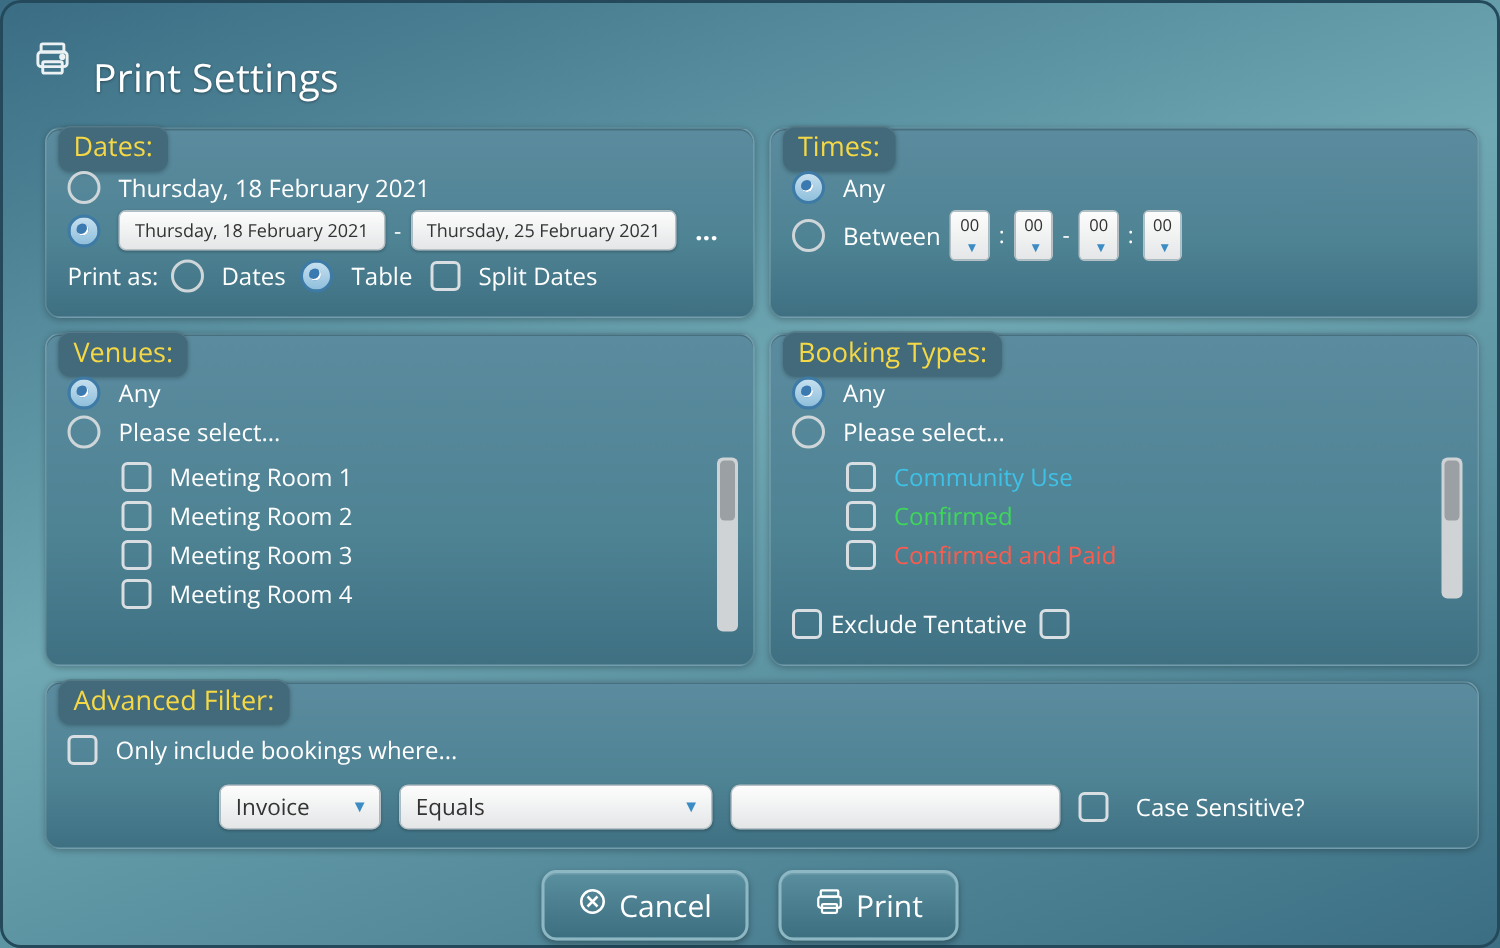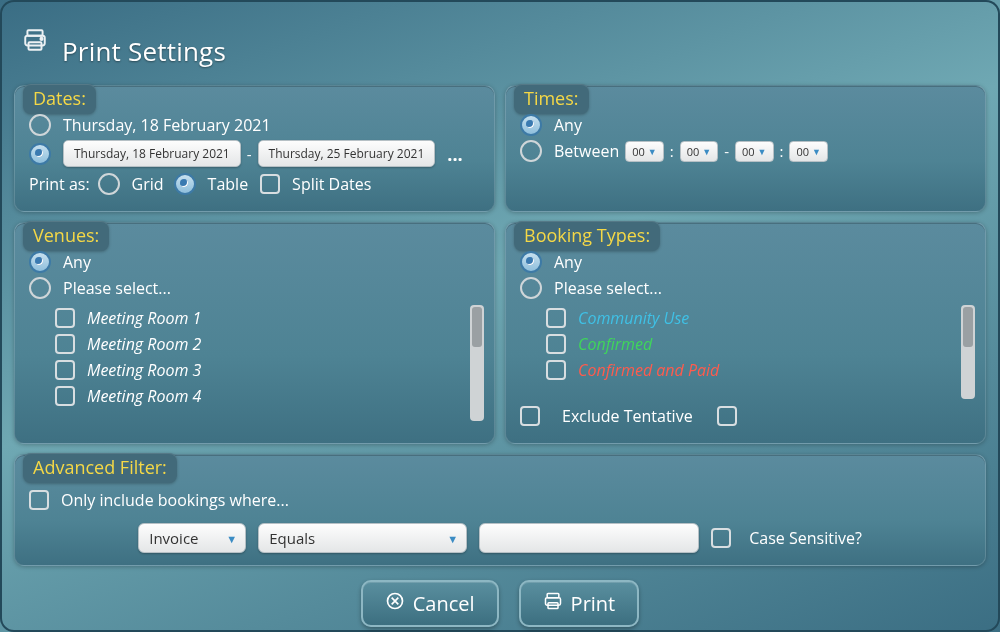--- a/index.html
+++ b/index.html
@@ -24,21 +24,21 @@
     font-size: 26px; font-weight: 500; letter-spacing: .2px;
     text-shadow: 0 1px 2px rgba(0,0,0,.4);
     margin-top: 19px;
   }
 
   
   .grid {
     display: grid;
     grid-template-columns: 1fr 1fr;
     gap: 10px;
-    padding: 10px 14px 0 14px;
+    padding: 10px 14px 0 30px;
   }
   .panel {
     background: linear-gradient(180deg,#5b8b9e 0%, #4e8394 60%, #3e7082 100%);
     border-radius: 10px;
     border: 1px solid rgba(255,255,255,.15);
     box-shadow: 0 1px 0 rgba(0,0,0,.2) inset, 0 1px 4px rgba(0,0,0,.25);
     position: relative;
     padding: 24px 14px 12px 14px;
   }
   .panel.tall { min-height: 216px; padding-right: 8px; }
@@ -71,21 +71,21 @@
   }
   .radio.sel::after {
     content: "";
     width: 8px; height: 8px; border-radius: 50%;
     background: #3a7ab1;
     position: absolute; left: 4px; top: 4px;
     box-shadow: -1px -1px 0 #fff inset;
   }
 
   .row { display: flex; align-items: center; margin: 4px 0; gap: 6px; }
-  .row.indent { margin-left: 26px; font-style: italic; }
+  .row.indent { margin-left: 36px; }
 
   
   .datepill {
     display: inline-flex; align-items: center;
     background: linear-gradient(#fdfdfd,#e4e6e7);
     color: #333;
     font-size: 12px;
     padding: 4px 10px;
     border-radius: 5px;
     border: 1px solid #b6c0c5;
@@ -94,20 +94,21 @@
   }
   .tinypill {
     display: inline-flex; align-items: center;
     background: linear-gradient(#fdfdfd,#e4e6e7);
     color: #333;
     font-size: 11px;
     padding: 2px 6px;
     border-radius: 4px;
     border: 1px solid #b6c0c5;
     cursor: pointer;
+    flex-direction: column;
   }
   .tinypill .caret { color: #3b8cc4; margin-left: 3px; font-size: 9px; }
   .ellipsis {
     color: #fff; font-size: 18px; font-weight: 700; cursor: pointer; padding: 0 6px;
   }
 
   
   .chk {
     width: 20px; height: 20px;
     border: 2px solid #d8dee1;
@@ -217,21 +218,21 @@
     <div class="row">
       <span class="radio sel"></span>
       <span class="datepill">Thursday, 18 February 2021</span>
       <span>-</span>
       <span class="datepill">Thursday, 25 February 2021</span>
       <span class="ellipsis">...</span>
     </div>
     <div class="row" style="margin-top:6px;">
       <span class="label" style="margin-right:2px;">Print as:</span>
       <span class="radio"></span>
-      <span class="label">Grid</span>
+      <span class="label">Dates</span>
       <span class="radio sel" style="margin-left:4px;"></span>
       <span class="label">Table</span>
       <span class="chk" style="margin-left:6px;"></span>
       <span class="label">Split Dates</span>
     </div>
   </div>
 
   <div class="panel">
     <div class="legend">Times:</div>
     <div class="row">
@@ -320,21 +321,21 @@
           </div>
           <div class="row indent">
             <span class="chk"></span>
             <span class="label bt-paid">Confirmed and Paid</span>
           </div>
         </div>
       <div class="scrollbar">
           <div class="thumb"></div>
         </div>
     </div>
-    <div class="row" style="margin-top:4px; gap:16px;">
+    <div class="row" style="margin-top:4px; gap:0;">
       <span class="chk"></span>
       <span class="label">Exclude Tentative</span>
       <span class="chk" style="margin-left:8px;"></span>
     </div>
   </div>
 
   <div class="panel adv">
     <div class="legend">Advanced Filter:</div>
     <div class="row">
       <span class="chk"></span>

